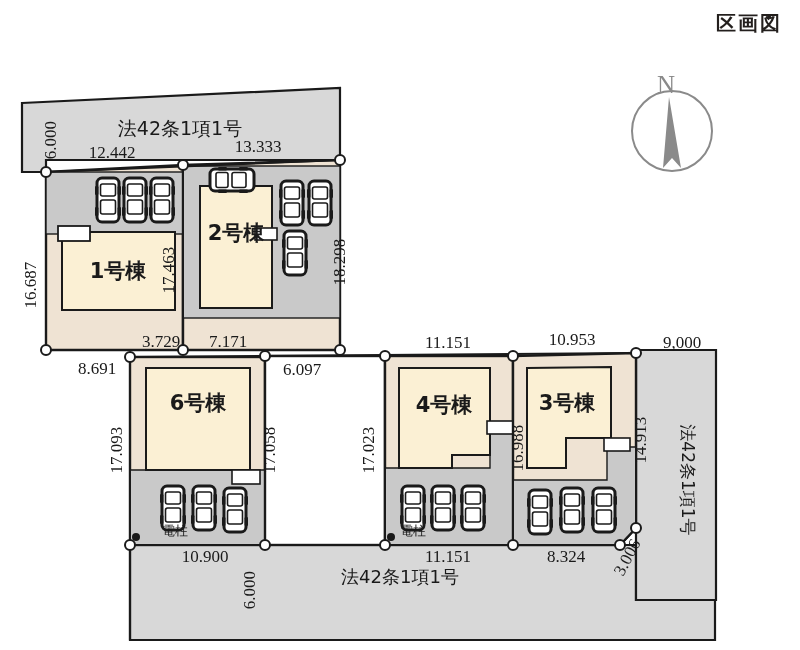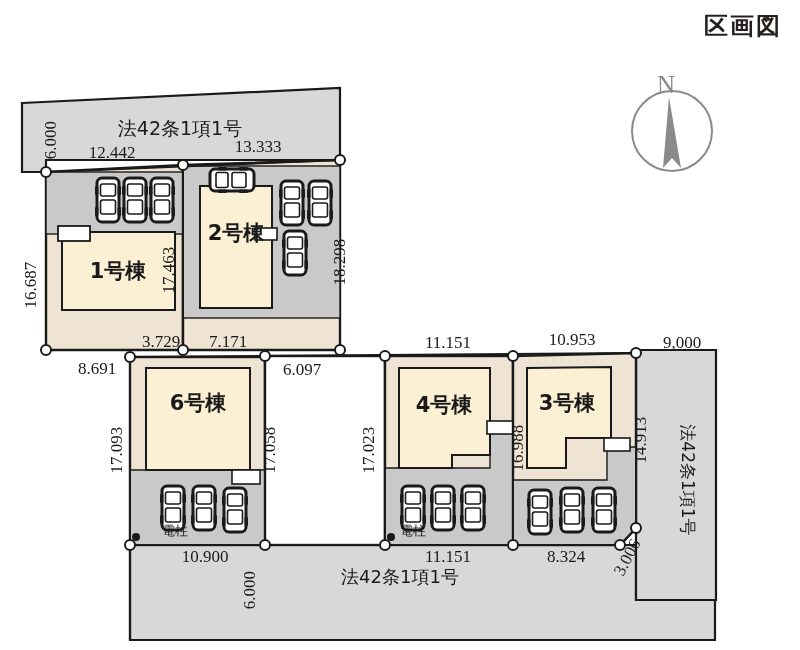--- a/index.html
+++ b/index.html
@@ -6,21 +6,21 @@
   body{
     width:800px;height:650px;overflow:hidden;position:relative;
     font-family:"Liberation Serif","DejaVu Serif",serif;
     color:#1a1a1a;
   }
   #stage{position:absolute;inset:0;width:800px;height:650px;}
   svg{display:block;}
   .ttl{
     position:absolute;right:18px;top:10px;
     font-family:"DejaVu Sans","Liberation Sans",sans-serif;
-    font-weight:700;font-size:24px;letter-spacing:2px;color:#231f1d;
+    font-weight:700;font-size:20px;letter-spacing:2px;color:#231f1d;
   }
 </style>
 </head>
 <body>
 
 <div id="stage">
 
   <div class="ttl">区画図</div>
 
   <svg width="800" height="650" viewBox="0 0 800 650">

